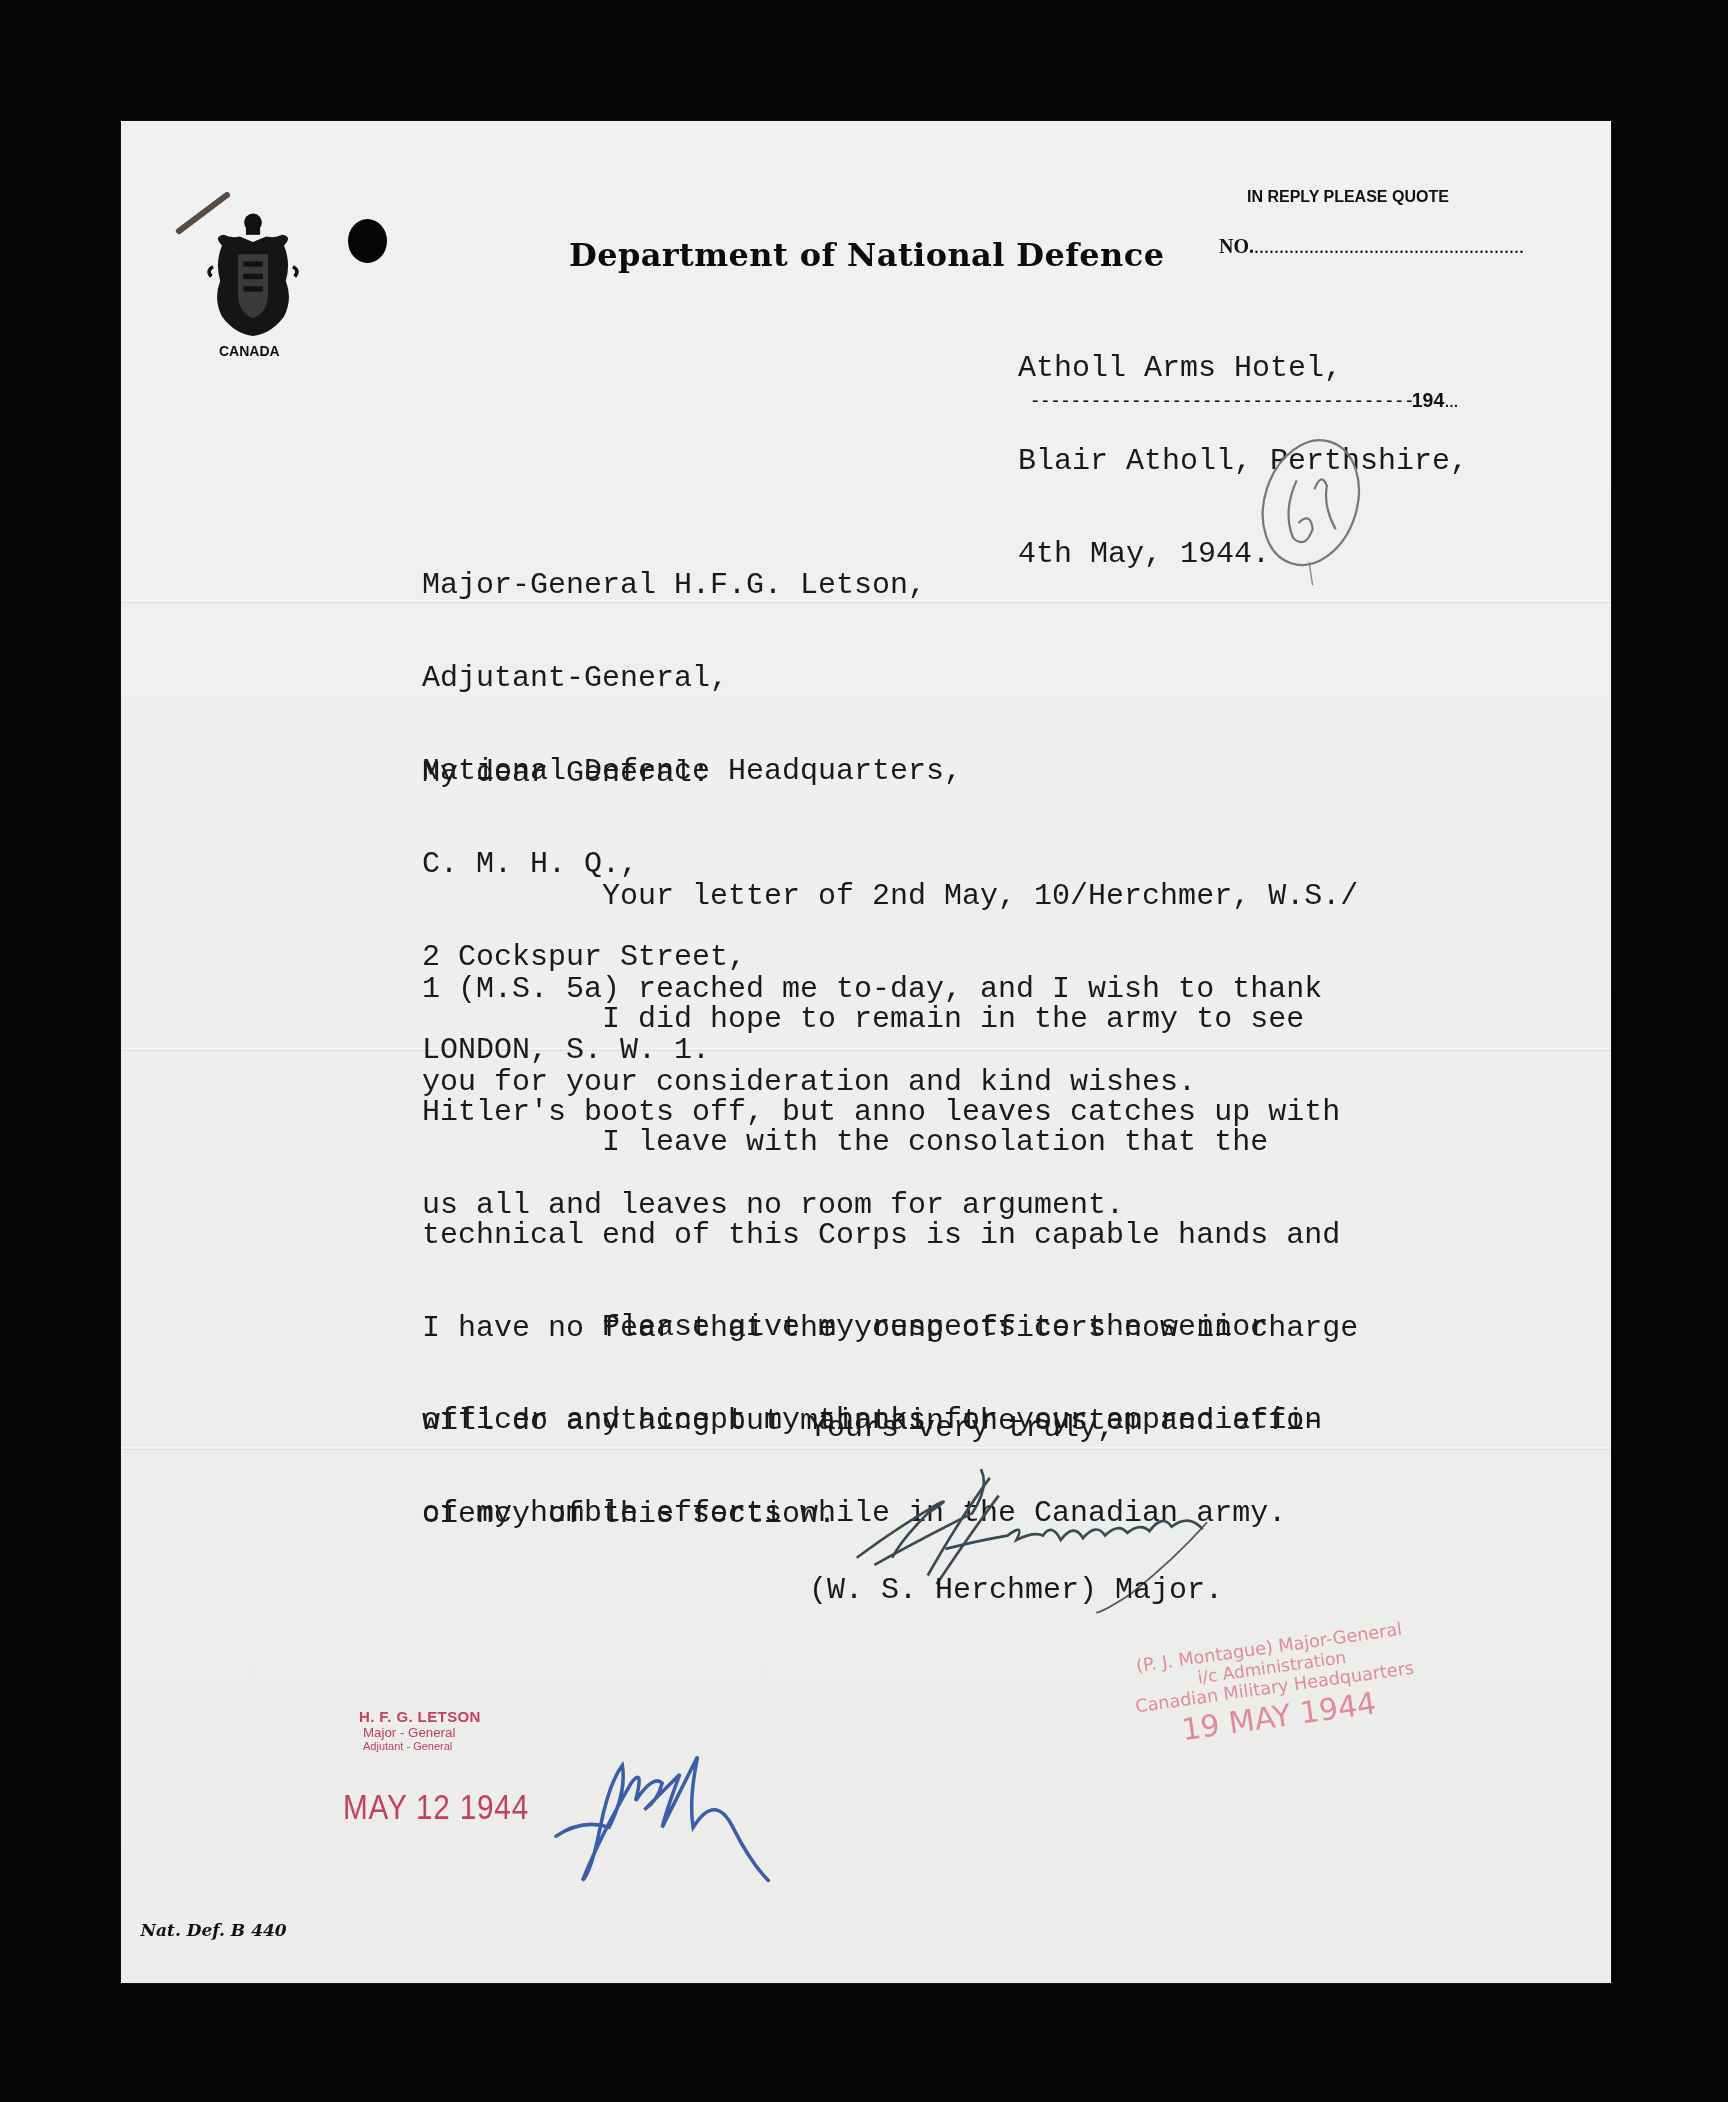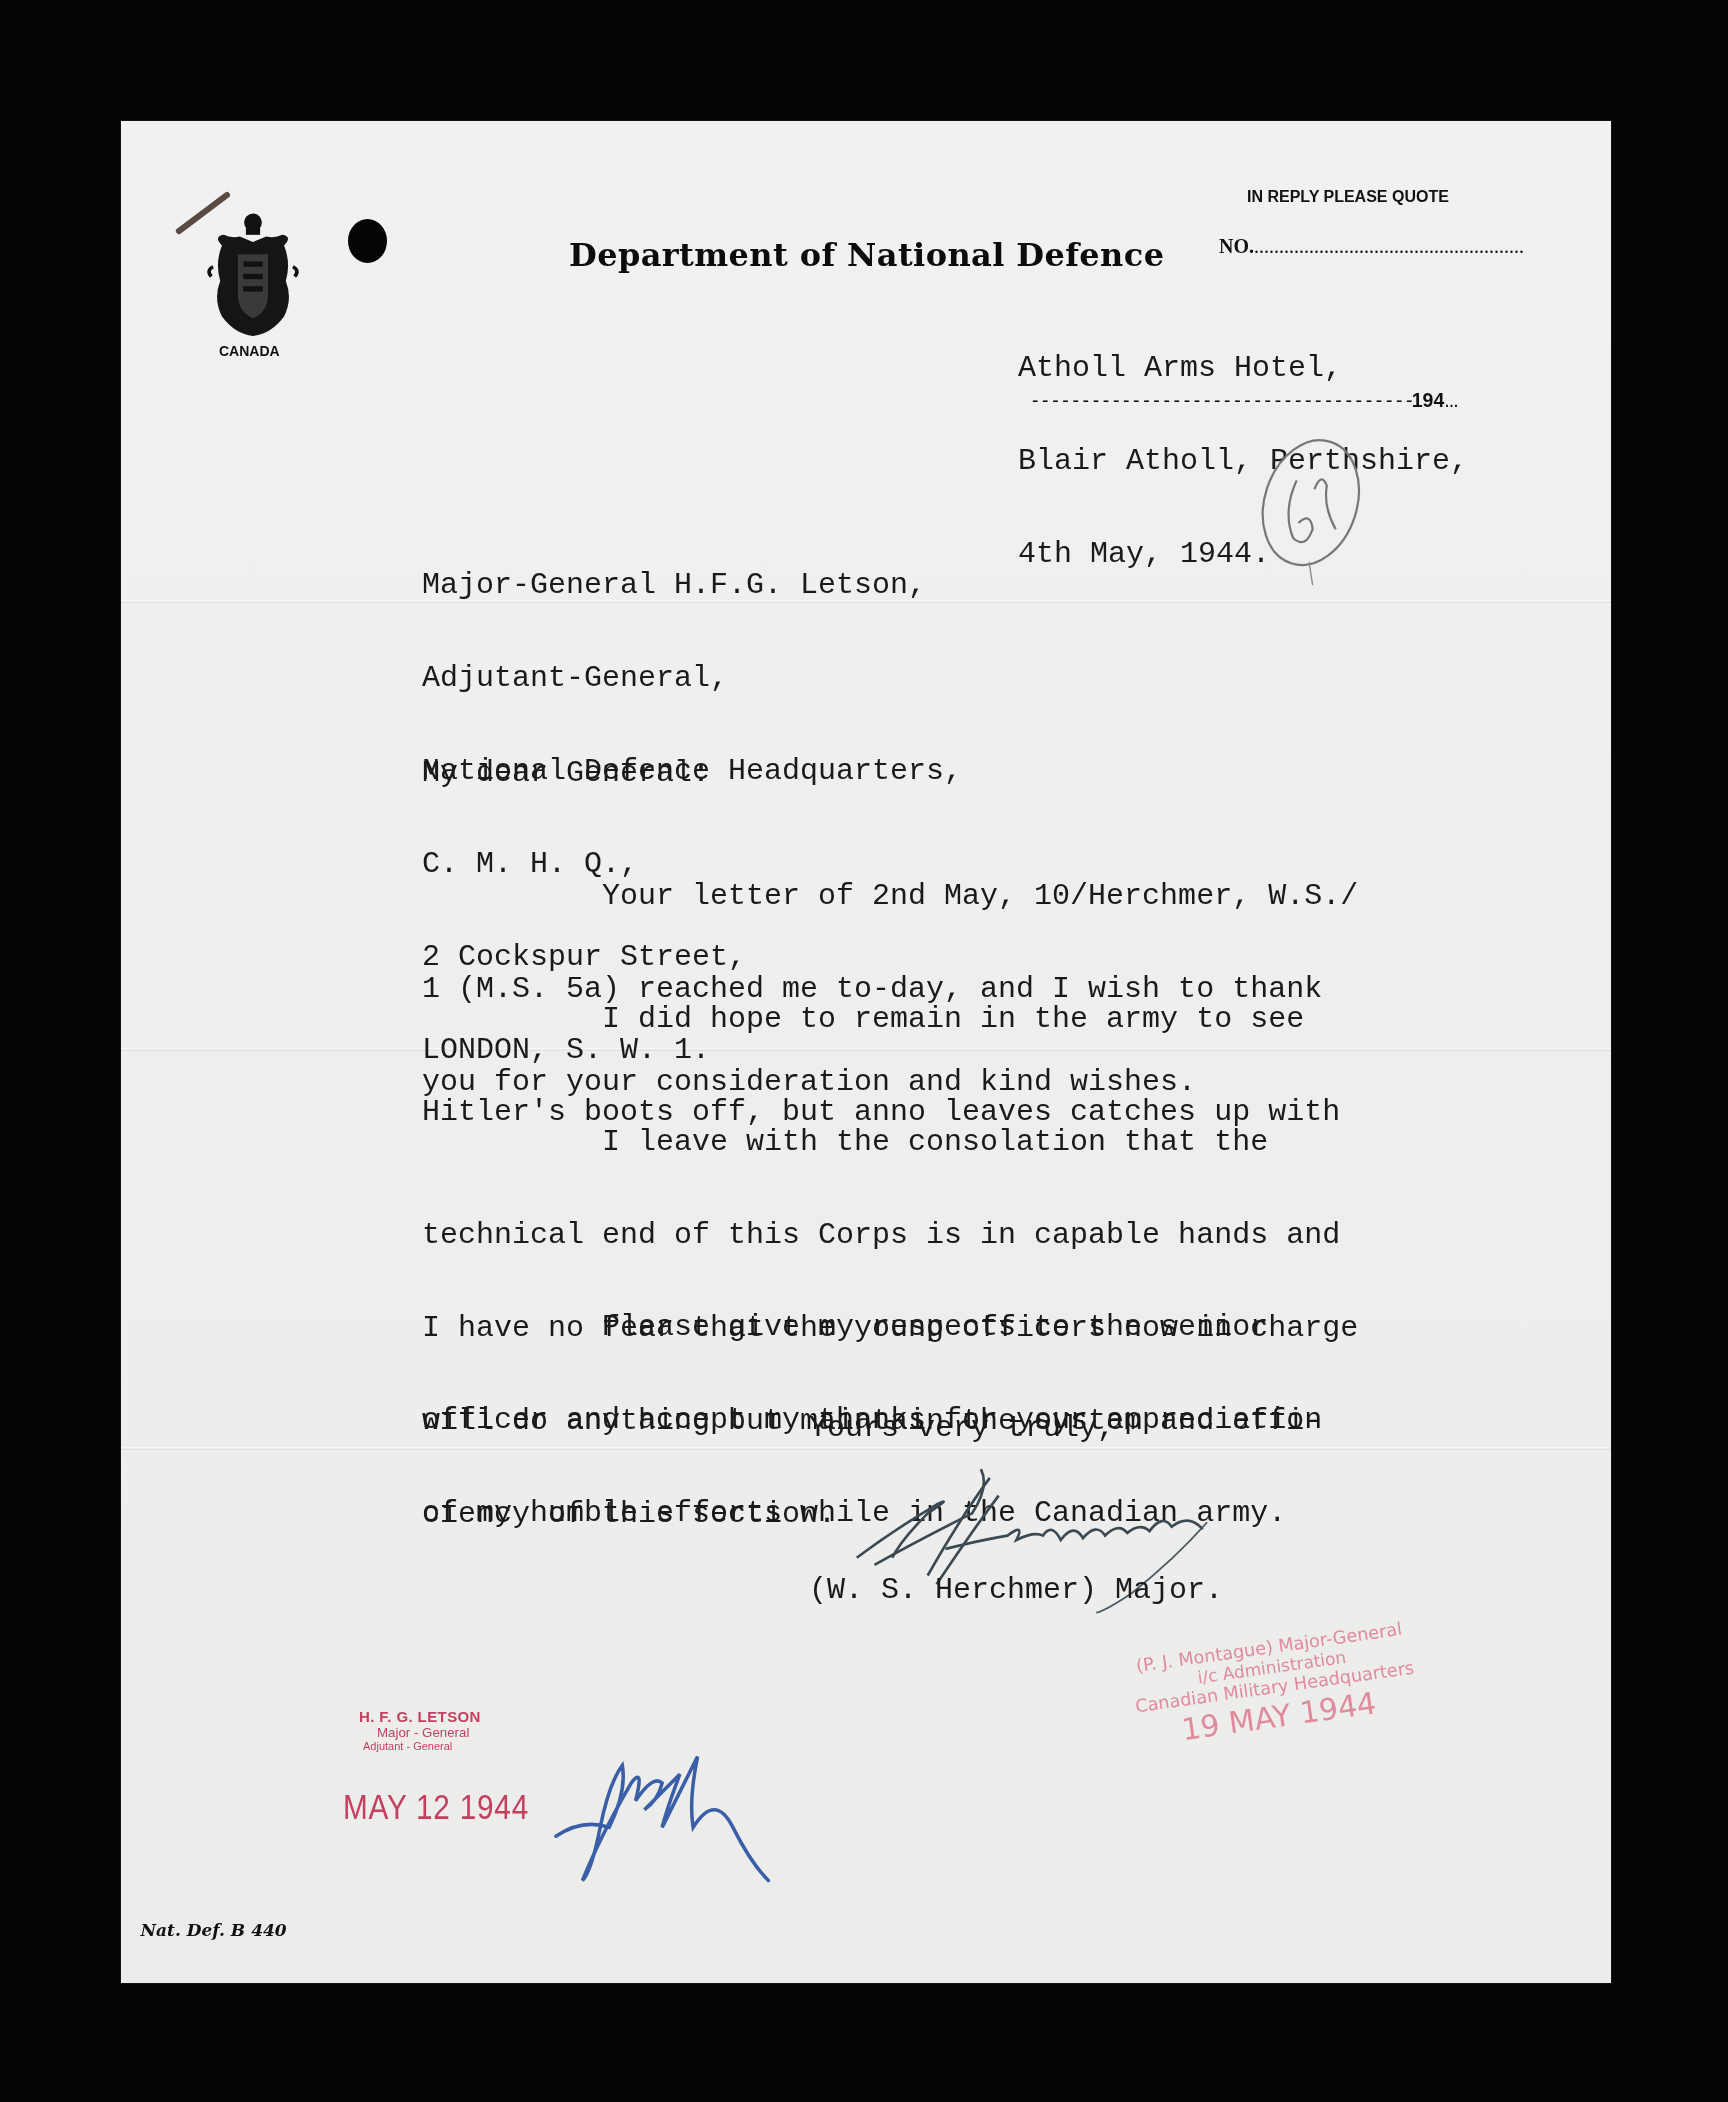--- a/index.html
+++ b/index.html
@@ -62,21 +62,21 @@
   .salutation { position: absolute; left: 301px; top: 637px; }
   .para { position: absolute; left: 301px; }
   .closing { position: absolute; left: 688px; top: 1292px; }
   .sig-block { position: absolute; left: 688px; top: 1454px; }
   .signature { position: absolute; left: 718px; top: 1339px; width: 408px; height: 160px; }
   .stamp-letson {
     position: absolute; left: 222px; top: 1587px; width: 319px;
     font-family: "Liberation Sans", sans-serif; color: #c3405e;
   }
   .stamp-letson .l1 { font-size: 15px; font-weight: bold; margin-left: 16px; letter-spacing: 0.4px; }
-  .stamp-letson .l2 { font-size: 13.3px; margin-left: 34px; }
+  .stamp-letson .l2 { font-size: 13.3px; margin-left: 20px; }
   .stamp-letson .l3 { font-size: 11px; margin-left: 20px; }
   .stamp-letson .date { font-size: 35px; margin-top: 35px; letter-spacing: 0.9px; transform: scaleX(0.85); transform-origin: left; }
   .initials { position: absolute; left: 426px; top: 1609px; width: 248px; height: 177px; }
   .stamp-cmhq {
     position: absolute; left: 958px; top: 1543px; width: 381px;
     font-family: "DejaVu Sans", sans-serif; color: #e08a9c;
     transform: rotate(-8deg); transform-origin: left top; text-align: center;
   }
   .stamp-cmhq .c1 { font-size: 17.7px; }
   .stamp-cmhq .c2 { font-size: 17px; }
@@ -149,20 +149,21 @@
 
   <div class="para typed" style="top:698px;">
     <div>          Your letter of 2nd May, 10/Herchmer, W.S./</div>
     <div>1 (M.S. 5a) reached me to-day, and I wish to thank</div>
     <div>you for your consideration and kind wishes.</div>
   </div>
 
   <div class="para typed" style="top:821px;">
     <div>          I did hope to remain in the army to see</div>
     <div>Hitler's boots off, but anno leaves catches up with</div>
+    <div>us all and leaves no room for argument.</div>
   </div>
 
   <div class="para typed" style="top:944px;">
     <div>          I leave with the consolation that the</div>
     <div>technical end of this Corps is in capable hands and</div>
     <div>I have no fear that the young officers now in charge</div>
     <div>will do anything but maintain the system and effi-</div>
     <div>ciency of this section.</div>
   </div>
 

